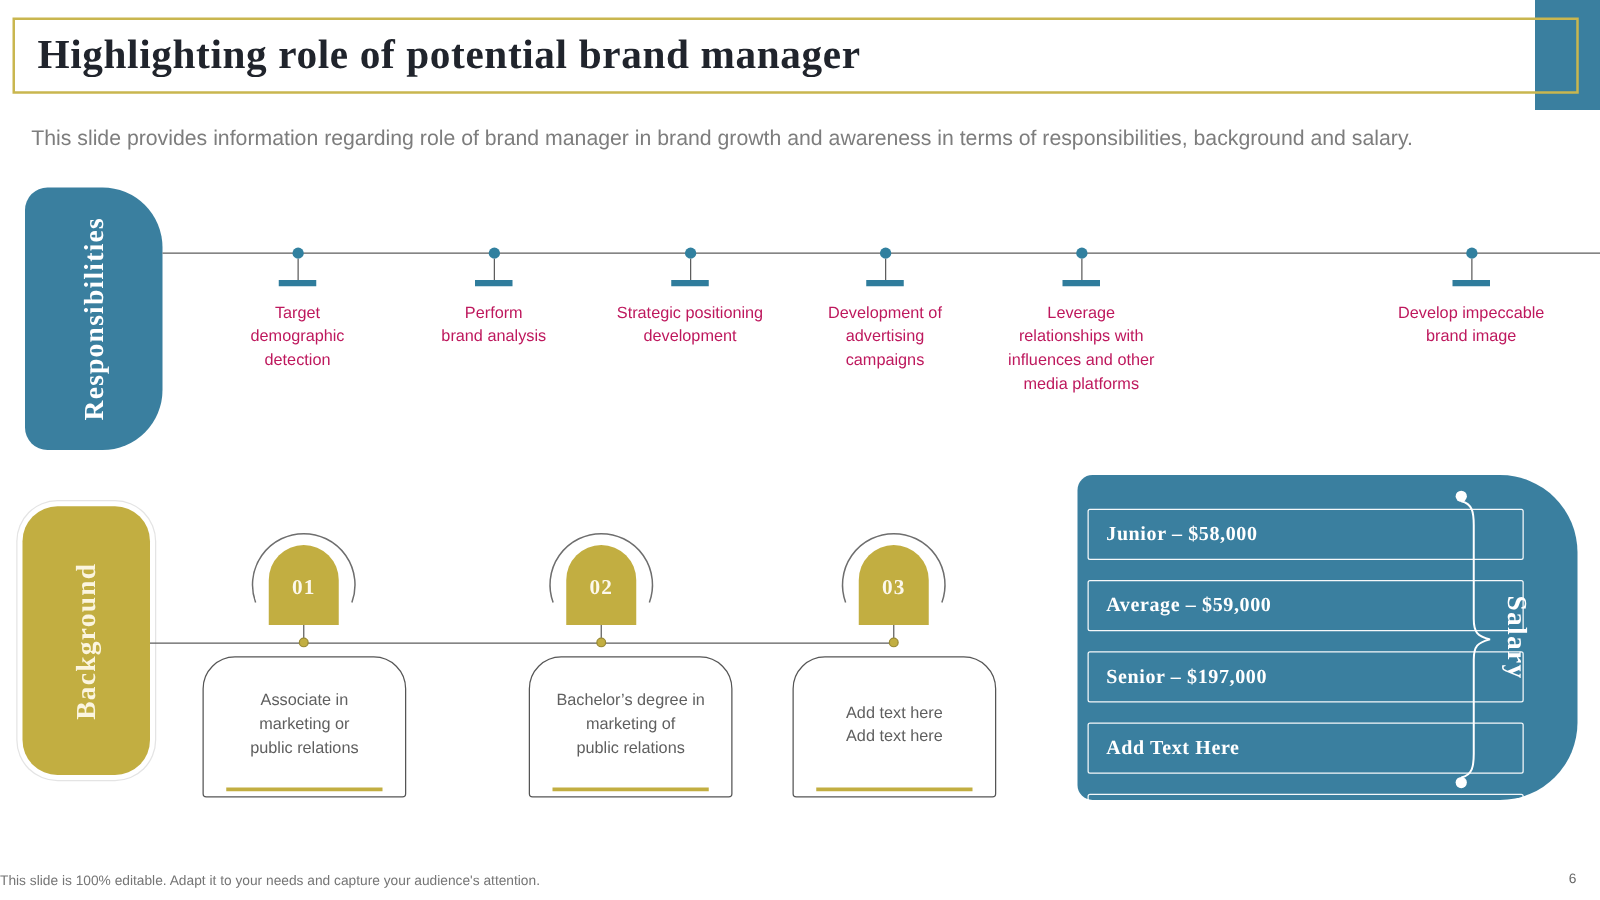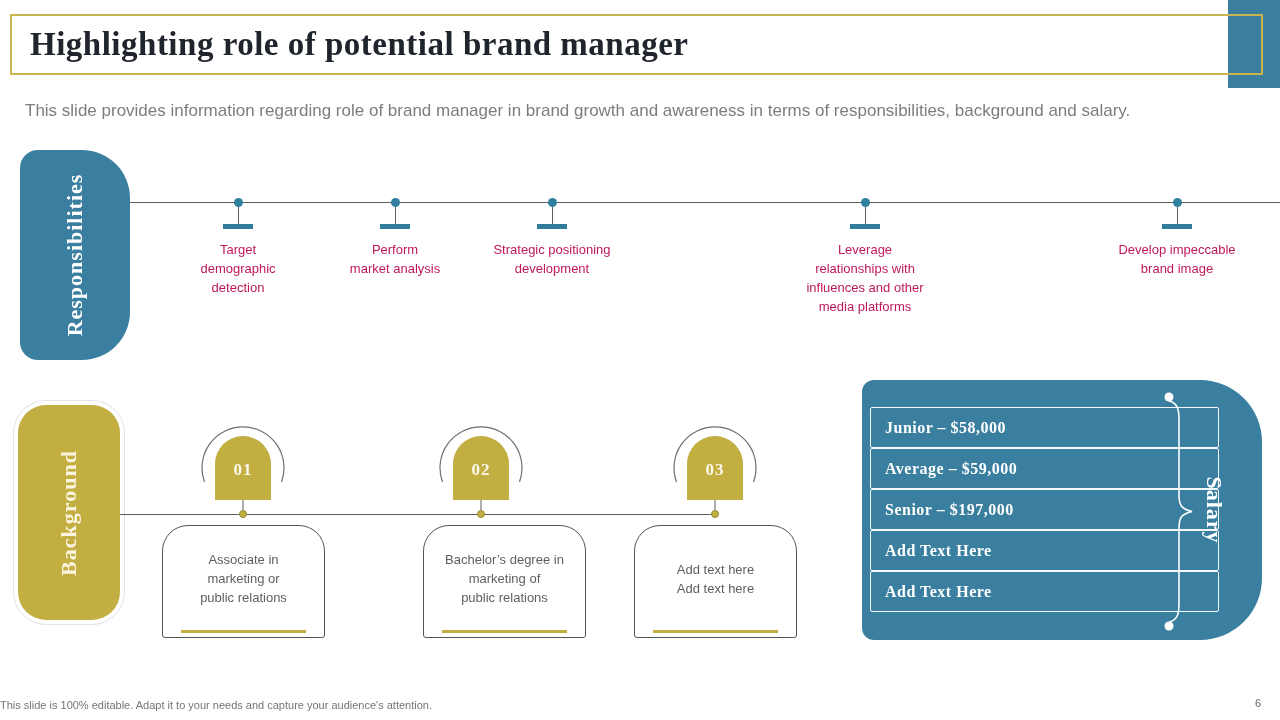--- a/index.html
+++ b/index.html
@@ -56,21 +56,21 @@
     position:absolute; top:525px; width:163px; height:113px;
     border:1px solid #555; border-radius:26px 26px 3px 3px;
     display:flex; align-items:center; justify-content:center;
   }
   .bg-box-text { font-size:13px; line-height:19px; color:#5f5f5f; text-align:center; white-space:pre-line; padding-bottom:6px; }
   .bg-box-underline { position:absolute; bottom:4px; left:18px; right:18px; height:3px; background:#C2AE41; }
 
   
   .salary-panel { position:absolute; left:862px; top:380px; width:400px; height:260px;
                   background:#3A7F9F; border-radius:12px 62px 62px 12px; }
-  .salary-rows { position:absolute; left:870px; top:407px; width:349px; display:flex; flex-direction:column; gap:0; }
+  .salary-rows { position:absolute; left:870px; top:407px; width:349px; display:flex; flex-direction:column; gap:16px; }
   .salary-row {
     height:41px; border:1px solid rgba(255,255,255,.95); border-radius:2px;
     display:flex; align-items:center; padding-left:14px;
     font-family:"Liberation Serif", serif; font-weight:bold; font-size:16px;
     color:#ffffff; letter-spacing:.5px;
   }
   .brace-svg { position:absolute; left:1162px; top:390px; width:40px; height:246px; }
   .salary-label-wrap { position:absolute; left:1192px; top:380px; width:44px; height:260px;
                        display:flex; align-items:center; justify-content:center; }
   .vlabel-down {
@@ -105,28 +105,36 @@
     <span class="node-bar"></span>
     <div class="resp-text">Target
 demographic
 detection</div>
   </div>
   <div class="resp-item" style="left:317px">
     <span class="node-dot"></span>
     <span class="node-stem"></span>
     <span class="node-bar"></span>
     <div class="resp-text">Perform
-market analysis</div>
+brand analysis</div>
   </div>
   <div class="resp-item" style="left:474px">
     <span class="node-dot"></span>
     <span class="node-stem"></span>
     <span class="node-bar"></span>
     <div class="resp-text">Strategic positioning
 development</div>
+  </div>
+  <div class="resp-item" style="left:630px">
+    <span class="node-dot"></span>
+    <span class="node-stem"></span>
+    <span class="node-bar"></span>
+    <div class="resp-text">Development of
+advertising
+campaigns</div>
   </div>
   <div class="resp-item" style="left:787px">
     <span class="node-dot"></span>
     <span class="node-stem"></span>
     <span class="node-bar"></span>
     <div class="resp-text">Leverage
 relationships with
 influences and other
 media platforms</div>
   </div>

